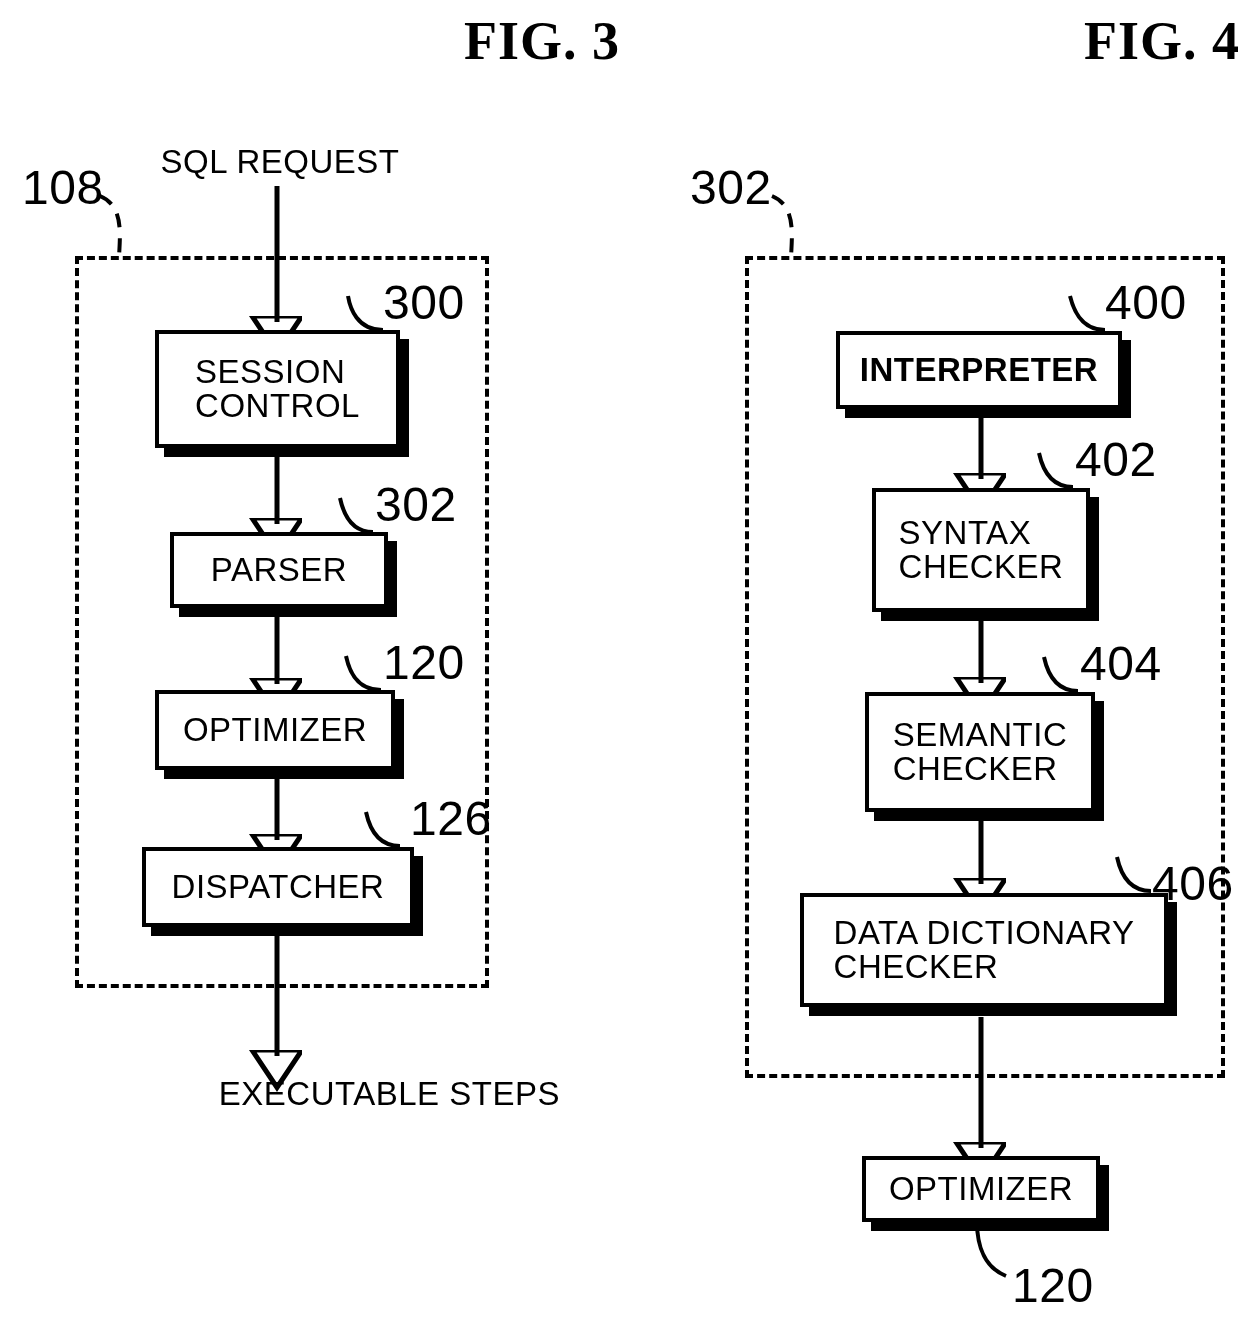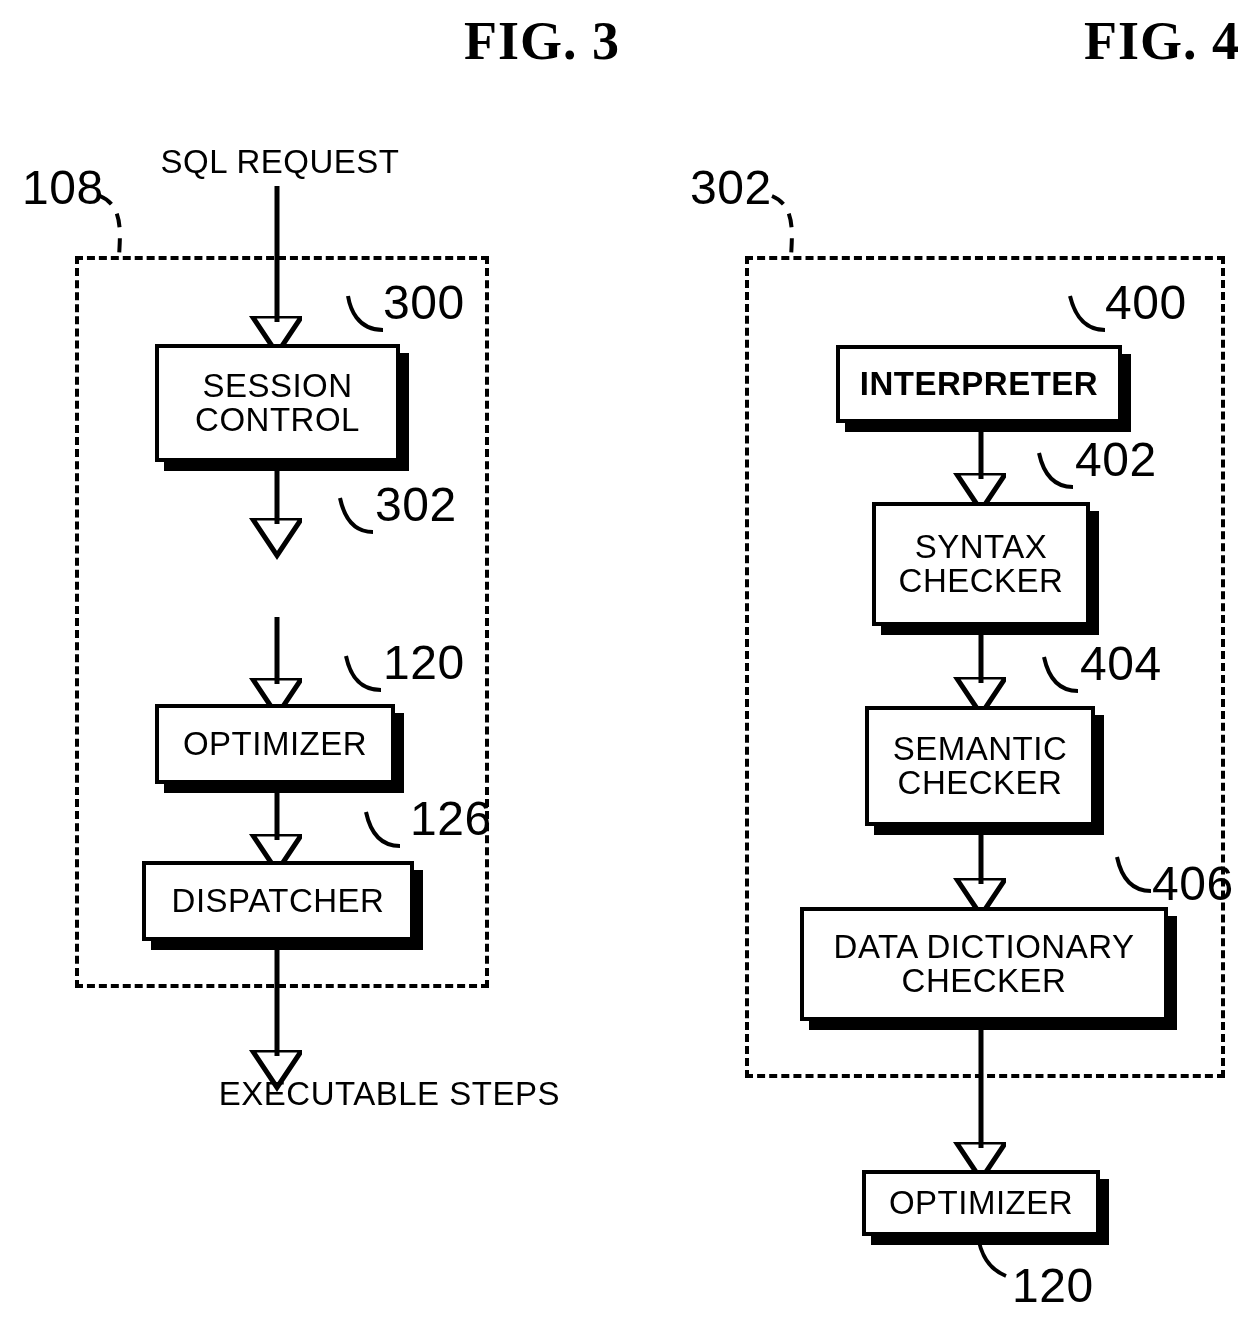--- a/index.html
+++ b/index.html
@@ -37,24 +37,23 @@
   }
   
   .pbox {
     position: absolute;
     box-sizing: border-box;
     border: 4px solid #000000;
     background: #ffffff;
     display: flex;
     align-items: center;
     justify-content: center;
-    text-align: center;
+    text-align: left;
     box-shadow: 9px 9px 0 0 #000000;
     z-index: 3;
-    margin-top: 14px;
   }
   .pbox .ptext {
     font-family: "Liberation Sans", sans-serif;
     font-size: 33px;
     line-height: 1.04;
     letter-spacing: 0.5px;
     white-space: pre-line;
     padding: 0 6px;
   }
   
@@ -135,20 +134,23 @@
   <div class="refnum" style="left:22px; top:160px;">108</div>
 
   <div class="enclosure" style="left:75px; top:256px; width:414px; height:732px;"></div>
 
   <div class="pbox" style="left:155px; top:330px; width:245px; height:118px;">
     <span class="ptext">SESSION
 CONTROL</span>
   </div>
   <div class="refnum" style="left:383px; top:275px;">300</div>
 
+  <div class="pbox" style="left:170px; top:532px; width:218px; height:76px;">
+    <span class="ptext">PARSER</span>
+  </div>
   <div class="refnum" style="left:375px; top:477px;">302</div>
 
   <div class="pbox" style="left:155px; top:690px; width:240px; height:80px;">
     <span class="ptext">OPTIMIZER</span>
   </div>
   <div class="refnum" style="left:383px; top:635px;">120</div>
 
   <div class="pbox" style="left:142px; top:847px; width:272px; height:80px;">
     <span class="ptext">DISPATCHER</span>
   </div>

